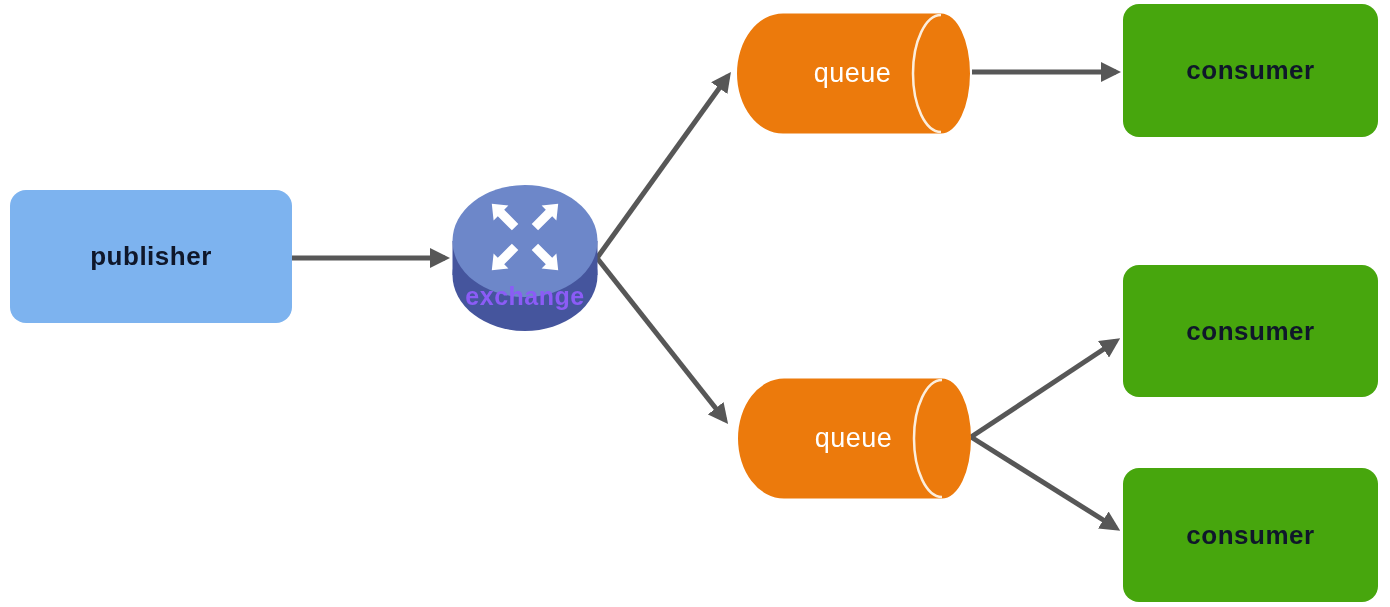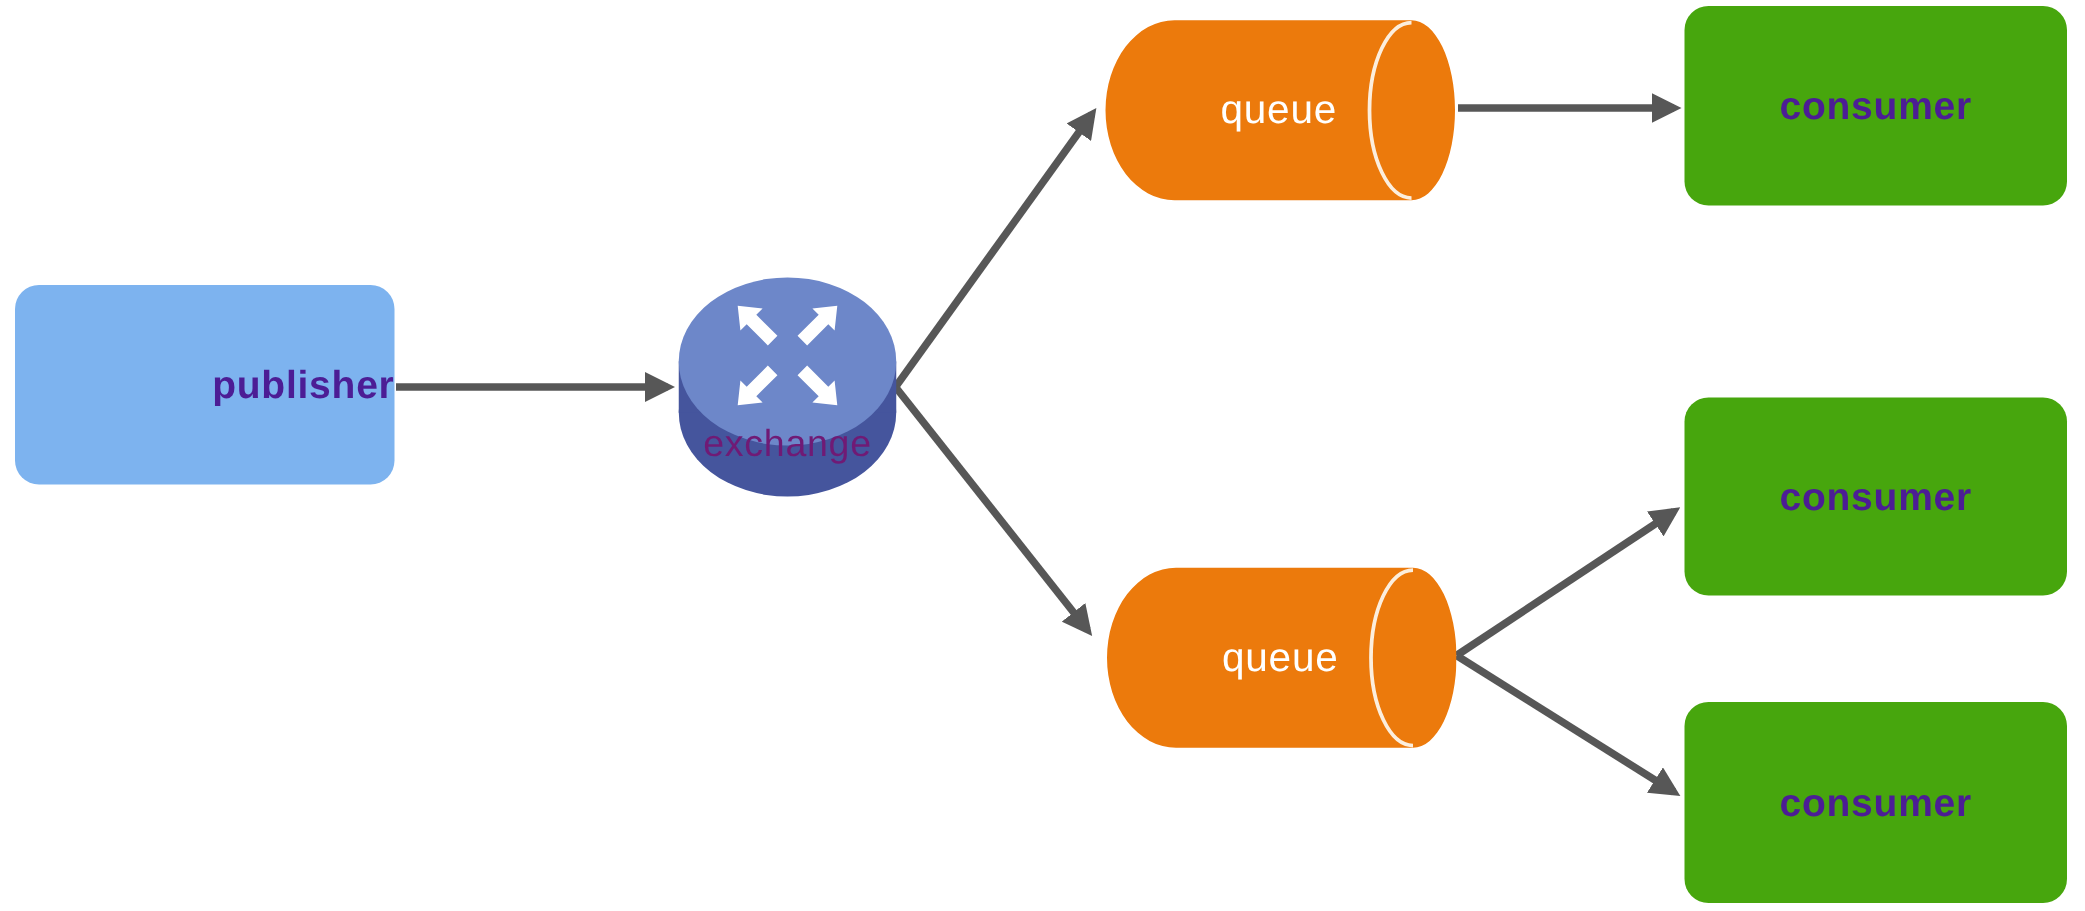--- a/index.html
+++ b/index.html
@@ -15,21 +15,21 @@
     position: absolute;
     left: 0; top: 0;
     width: 1390px; height: 607px;
     pointer-events: none;
   }
   .node {
     position: absolute;
     display: flex;
     align-items: center;
     justify-content: center;
-    color: #4c1d95;
+    color: #0f172a;
     font-weight: bold;
     font-size: 26px;
     border-radius: 16px;
     letter-spacing: 0.5px;
   }
   .cyl-node {
     position: absolute;
   }
   .cyl-node .cyl-label {
     position: absolute;
@@ -45,22 +45,22 @@
   .exchange-node {
     position: absolute;
     left: 452px; top: 184px;
     width: 146px; height: 148px;
   }
   .exchange-node svg { position: absolute; left: 0; top: 0; }
   .exchange-label {
     position: absolute;
     left: -6px; right: -6px; top: 98px;
     text-align: center;
-    color: #701a75;
-    font-weight: normal;
+    color: #8b5cf6;
+    font-weight: bold;
     font-size: 25px;
     letter-spacing: 0.5px;
   }
 </style>
 </head>
 <body>
 
 <div class="stage">
 
   <svg class="edges-layer" width="1390" height="607" viewBox="0 0 1390 607">
@@ -72,21 +72,21 @@
     <g stroke-width="5" fill="none">
       <line x1="264" y1="258" x2="445" y2="258" marker-end="url(#arrowhead)" stroke="#575757"></line>
       <line x1="597" y1="258" x2="728" y2="76" marker-end="url(#arrowhead)" stroke="#575757"></line>
       <line x1="597" y1="258" x2="725" y2="420" marker-end="url(#arrowhead)" stroke="#575757"></line>
       <line x1="972" y1="72" x2="1116" y2="72" marker-end="url(#arrowhead)" stroke="#575757"></line>
       <line x1="971" y1="437" x2="1116" y2="341" marker-end="url(#arrowhead)" stroke="#575757"></line>
       <line x1="971" y1="437" x2="1116" y2="528" marker-end="url(#arrowhead)" stroke="#575757"></line>
     </g>
   </svg>
 
-  <div class="node" style="left: 10px; top: 190px; width: 253px; height: 133px; background-color: rgb(125, 179, 239); justify-content: flex-end;">
+  <div class="node" style="left: 10px; top: 190px; width: 282px; height: 133px; background-color: rgb(125, 179, 239);">
     <span>publisher</span>
   </div>
 
   <div class="exchange-node">
     <svg width="146" height="148" viewBox="0 0 146 148">
       <ellipse cx="73" cy="91" rx="72.5" ry="56" fill="#45559D"></ellipse>
       <rect x="0.5" y="57" width="145" height="34" fill="#45559D"></rect>
       <ellipse cx="73" cy="57" rx="72.5" ry="56" fill="#6D87C9"></ellipse>
       <g fill="#FFFFFF">
         <path id="xarr" d="M86.1,46.3 L100.2,32.2 L104.4,36.4 L106.2,19.8 L89.6,21.6 L93.8,25.8 L79.7,39.9 Z"></path>

